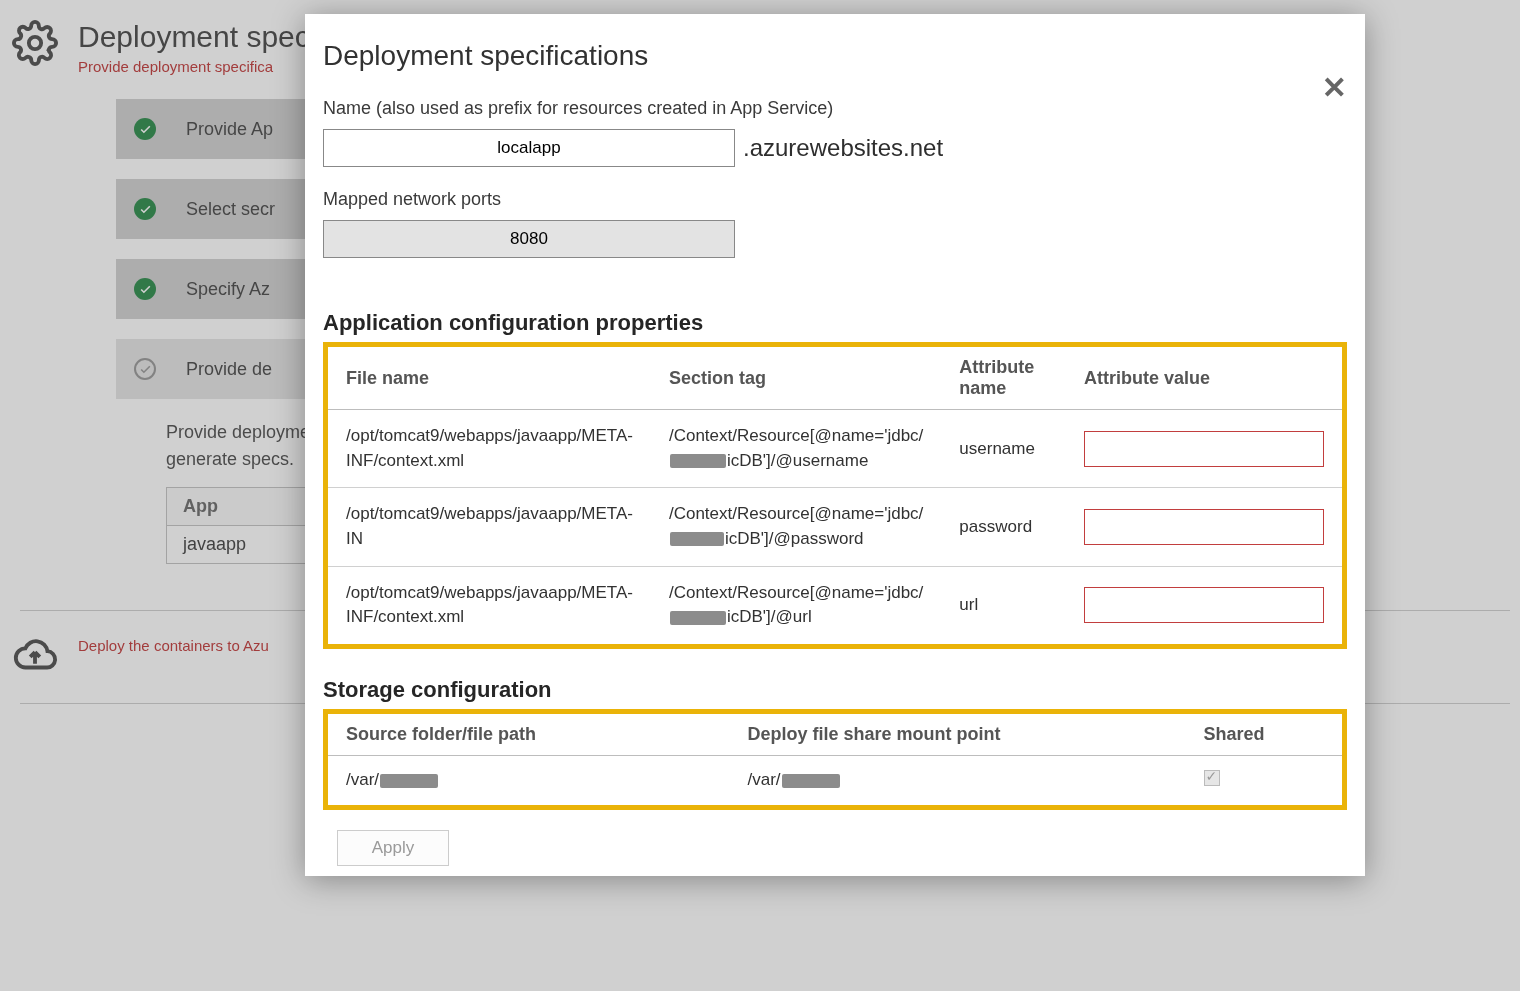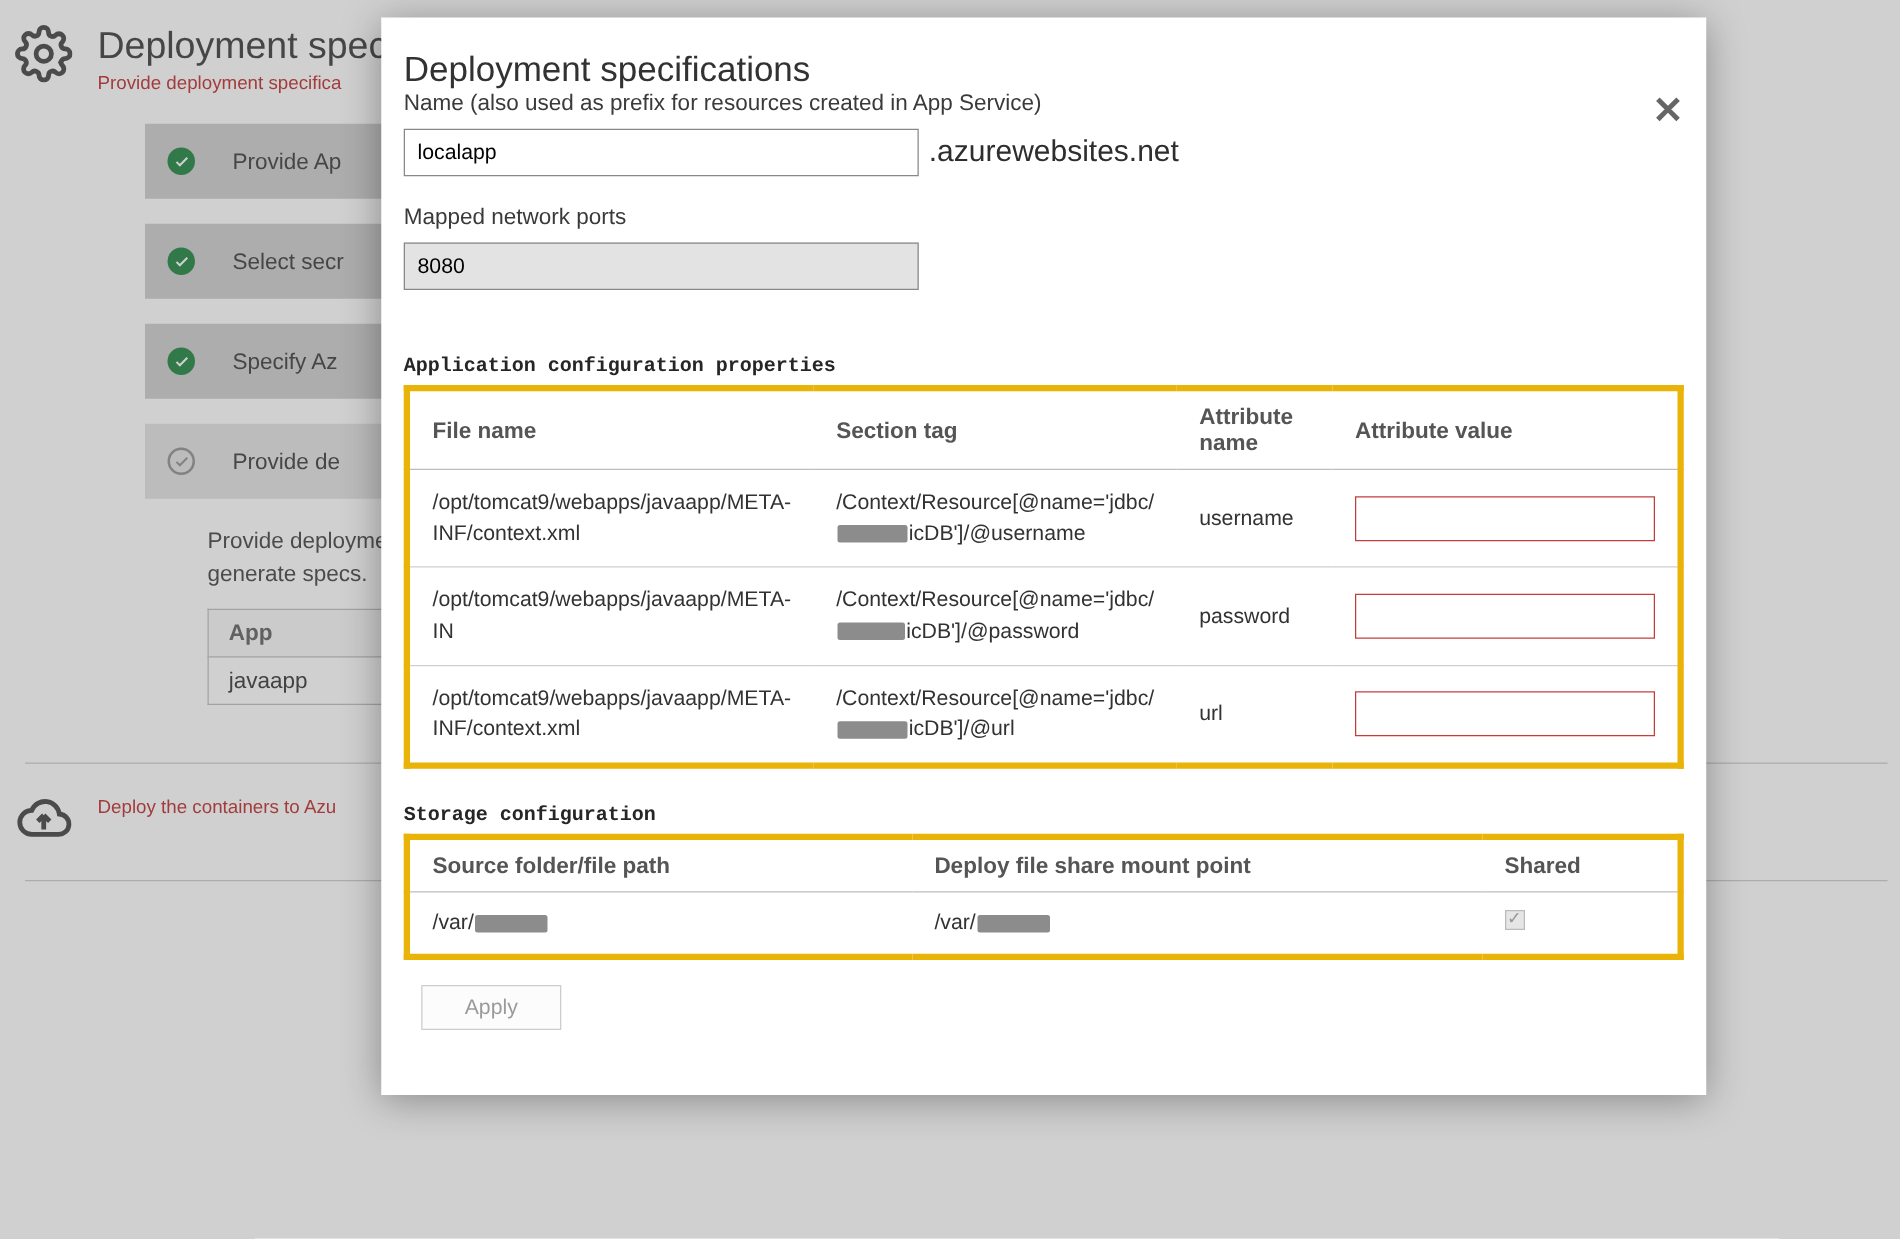--- a/index.html
+++ b/index.html
@@ -80,29 +80,29 @@
     box-shadow: 0 4px 30px rgba(0,0,0,0.35);
     padding: 26px 18px 22px 18px;
     overflow: hidden;
   }
   .modal-title { font-size: 28px; font-weight: 300; color: #323232; }
   .close-btn {
     position: absolute; right: 18px; top: 56px;
     font-size: 30px; font-weight: 700; color: #666; cursor: pointer;
     background: none; border: none;
   }
-  .field-label { font-size: 18px; color: #3a3a3a; }
+  .field-label { font-size: 18px; color: #3a3a3a; margin-top: 26px; }
   .input-row { display: flex; align-items: center; gap: 8px; margin-top: 10px; }
   .text-input {
     width: 412px; height: 38px; font-size: 17px;
-    padding: 4px 10px; border: 1px solid #888; background: #fff;
+    padding: 4px 10px; border: 1px solid #888; background: #fff; text-align: center;
   }
   .text-input.readonly { background: #e3e3e3; }
   .suffix { font-size: 24px; color: #2e2e2e; }
-  .section-head { font-size: 16px; font-weight: 700; margin-top: 52px; font-family: Liberation Mono, monospace; }
+  .section-head { font-size: 22px; font-weight: 700; margin-top: 52px; }
   .cfg-table {
     width: 100%; border: 5px solid #eab308; border-collapse: collapse;
     margin-top: 6px;
   }
   .cfg-table thead th {
     text-align: left; font-size: 18px; font-weight: 600; color: #555;
     padding: 10px 18px; border-bottom: 1px solid #bdbdbd;
   }
   .cfg-table tbody td {
     font-size: 17px; color: #323232; padding: 14px 18px;

